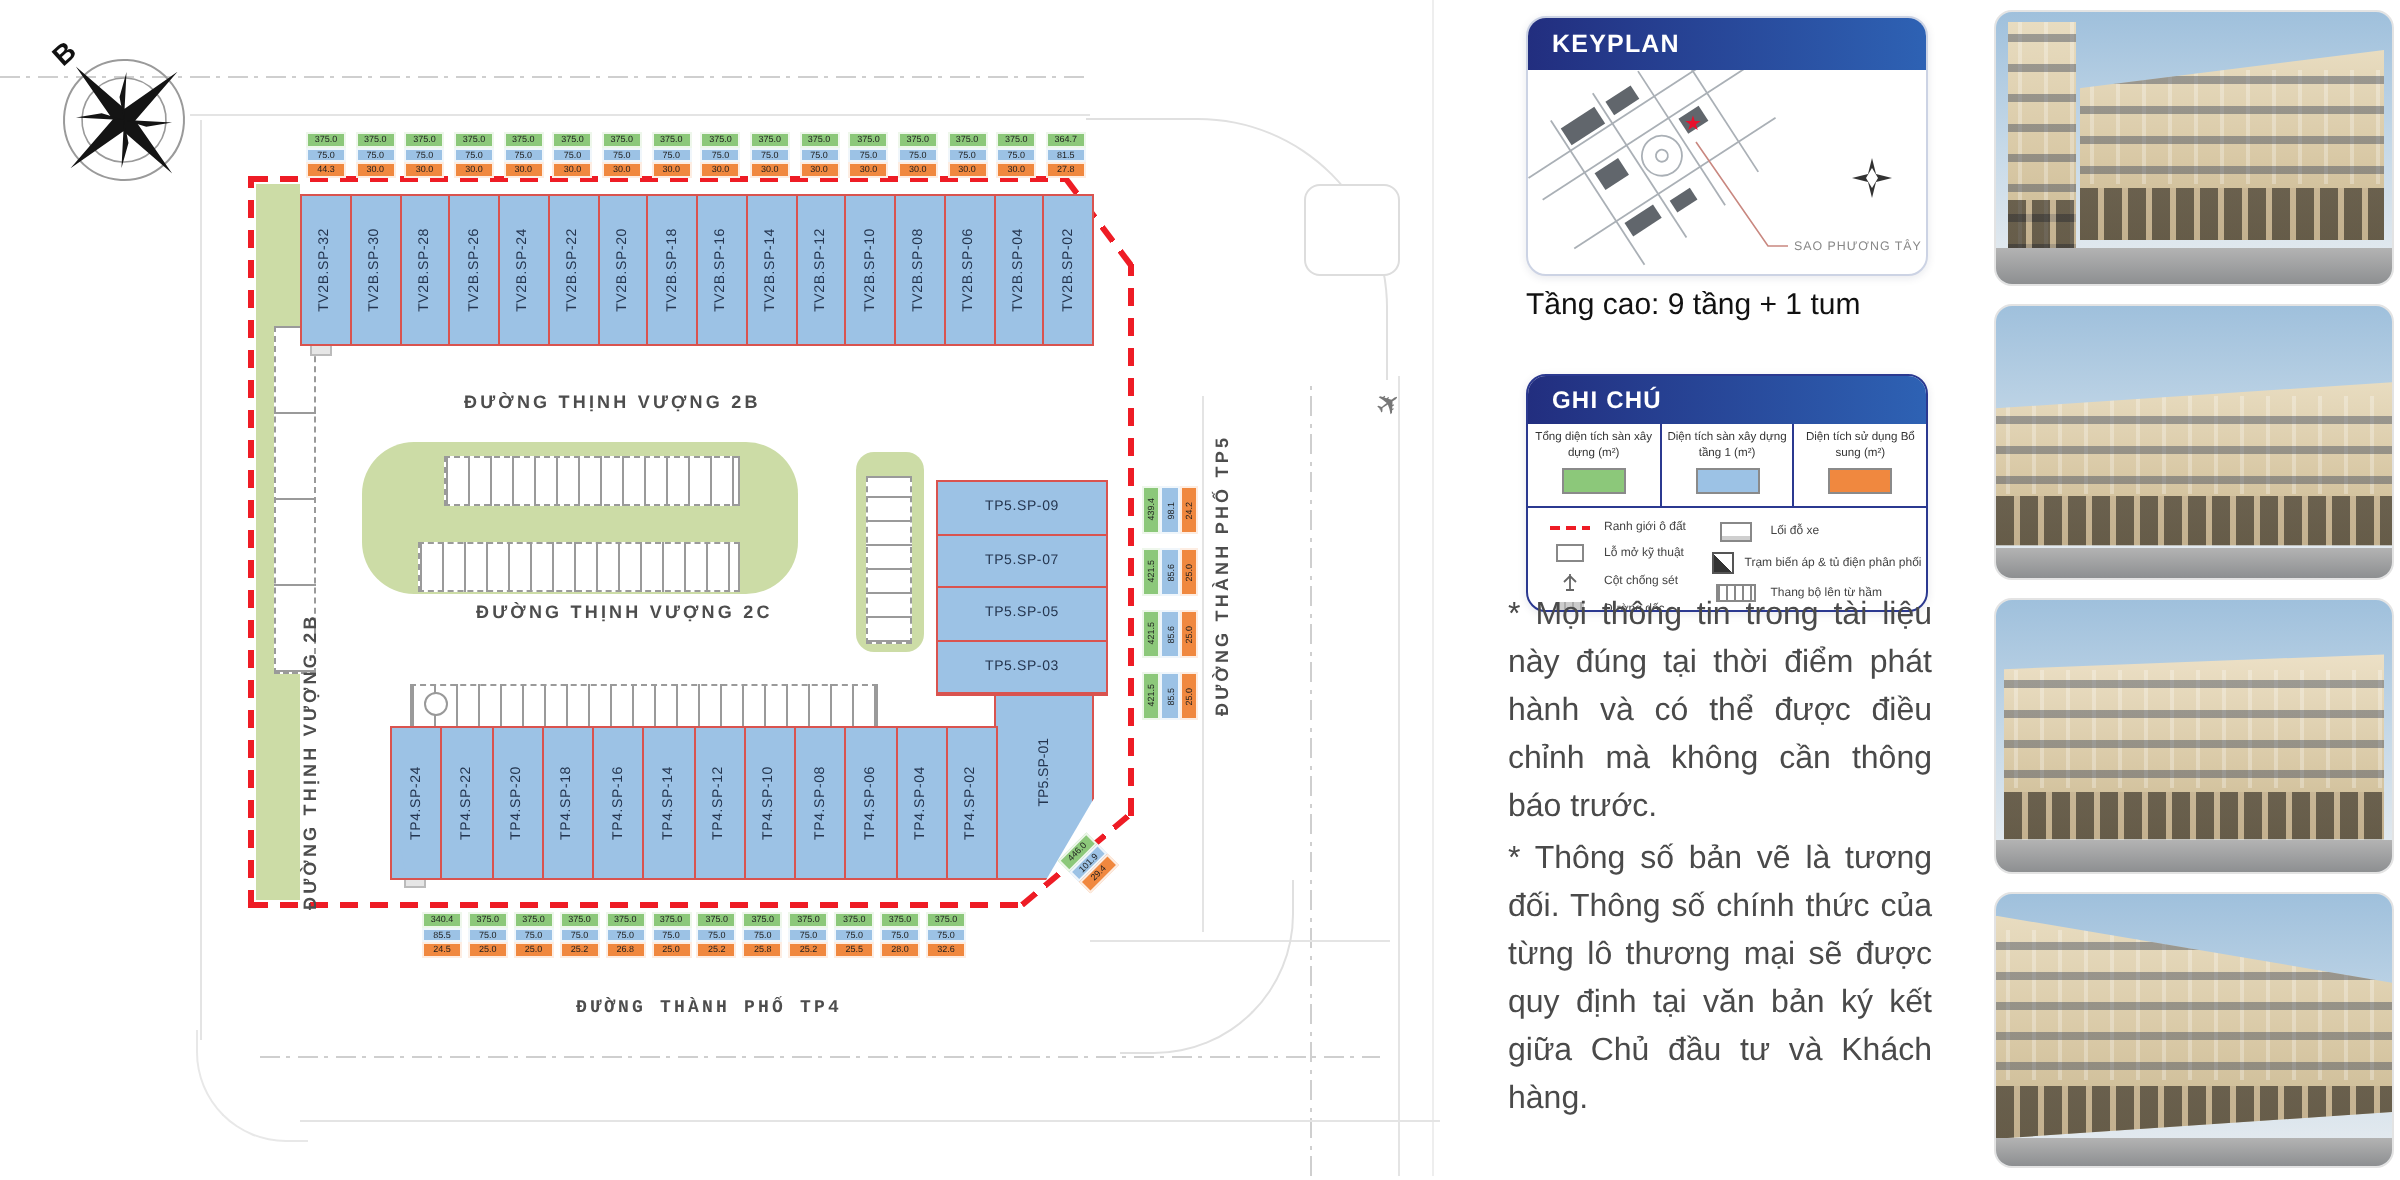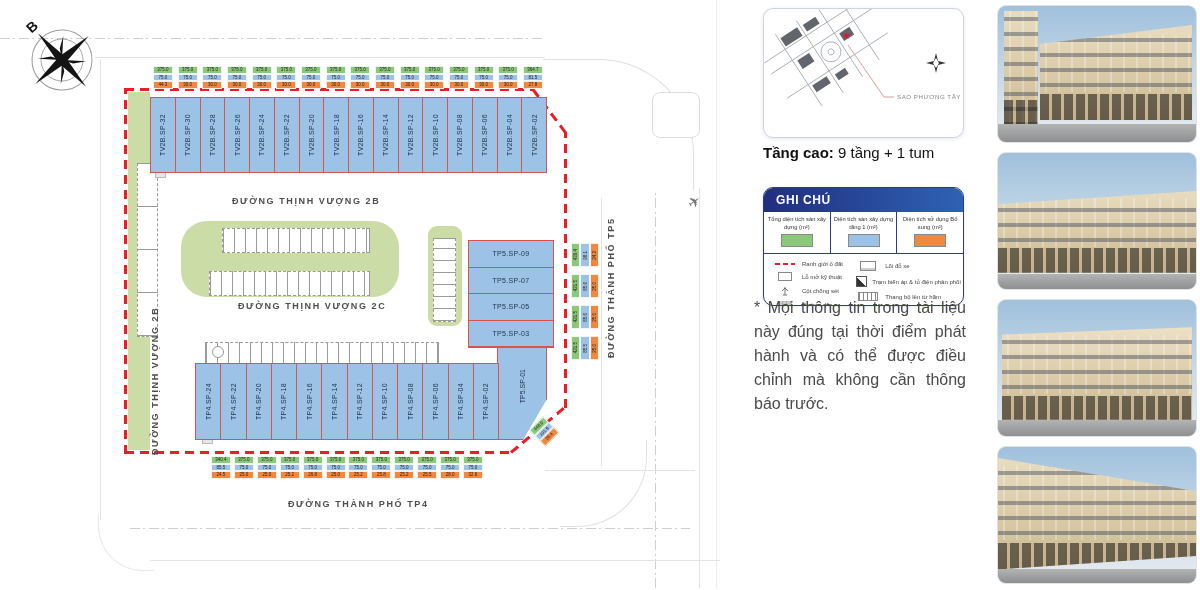--- a/index.html
+++ b/index.html
@@ -48,21 +48,21 @@
   .swatch{width:30px;height:11px;margin:2px auto 0;border:0.5px solid #8a8a8a;}
   .leg-grid{display:flex;padding:7px 9px 8px;}
   .leg-col{display:flex;flex-direction:column;gap:5px;}
   .leg-col.l{width:46%;} .leg-col.r{width:54%;}
   .leg-item{display:flex;align-items:center;gap:5px;}
   .leg-ic{width:24px;display:flex;justify-content:center;align-items:center;}
   .leg-item em{font-style:normal;font-size:6px;color:#444;white-space:nowrap;}
   .note{position:absolute;width:212px;color:#4a4a4a;font-size:16px;line-height:1.5;text-align:justify;}
   .note p{margin:0 0 2px;}
   .tangcao{position:absolute;font-size:15px;color:#111;}
-  .tangcao b{font-weight:bold;text-align:center;}
+  .tangcao b{font-weight:normal;text-align:center;}
   
   .render{position:absolute;left:997px;width:198px;height:136px;border-radius:9px;overflow:hidden;border:1px solid #e3e3e3;background:#dfe9f0;}
   .sky{position:absolute;inset:0;background:linear-gradient(180deg,#9fc0dc 0%,#c6d9e8 50%,#e9edf0 100%);}
   .bldg{position:absolute;background:linear-gradient(180deg,#e8dcc0 0%,#d9c9a6 55%,#c9b892 100%);}
   .winov{position:absolute;inset:0;background-image:
      repeating-linear-gradient(0deg,rgba(52,63,84,0) 0 5px,rgba(52,63,84,.42) 5px 9px,rgba(52,63,84,0) 9px 15px),
      repeating-linear-gradient(90deg,transparent 0 5px,rgba(255,255,255,.28) 5px 7px,transparent 7px 13px);}
   .arc{position:absolute;left:0;right:0;bottom:0;background:linear-gradient(180deg,#6e5e48,#4c4136);
        background-image:repeating-linear-gradient(90deg,rgba(20,16,12,.55) 0 9px,rgba(190,170,140,.5) 9px 12px);}
   .road{position:absolute;left:0;right:0;bottom:0;background:linear-gradient(180deg,#b3b3b3,#8d8f91);}
@@ -248,21 +248,21 @@
         <span class="vtext">TV2B.SP-04</span>
       </div>
       <div class="lot">
         <span class="vtext">TV2B.SP-02</span>
       </div>
     </div>
 
   <div class="street" style="left:232px;top:196px;">ĐƯỜNG THỊNH VƯỢNG 2B</div>
   <div class="street" style="left:238px;top:301px;">ĐƯỜNG THỊNH VƯỢNG 2C</div>
   <div class="street vtext" style="left:150px;top:298px;height:165px;text-align:center;">ĐƯỜNG THỊNH VƯỢNG 2B</div>
-  <div class="street" style="left:288px;top:499px;">ĐƯỜNG THÀNH PHỐ TP4</div>
+  <div class="street" style="left:288px;top:499px;font-family:Liberation Mono, monospace;">ĐƯỜNG THÀNH PHỐ TP4</div>
   <div class="street vtext" style="left:606px;top:228px;height:130px;text-align:center;">ĐƯỜNG THÀNH PHỐ TP5</div>
 
   <div class="lotsrow" style="left:468px;top:240px;width:84px;height:106px;flex-direction:column;">
 
   <div class="lot" style="border-right:none;border-bottom:1px solid #d9534f;">
         <span>TP5.SP-09</span>
       </div>
       <div class="lot" style="border-right:none;border-bottom:1px solid #d9534f;">
         <span>TP5.SP-07</span>
       </div>
@@ -430,20 +430,21 @@
       <div class="vt">
       <div class="c-g">375.0</div>
       <div class="c-b">75.0</div>
       <div class="c-o">32.6</div>
     </div>
     </div>
 
   <div class="abs" style="left:688px;top:193px;font-size:15px;color:#777;transform:rotate(-35deg);">✈</div>
 
   <div class="card" style="left:763px;top:8px;width:199px;height:128px;">
+    <div class="card-h">KEYPLAN</div>
     <svg width="197" height="100" viewBox="0 0 197 100">
       <g transform="rotate(-33 60 45)" stroke="#aab0b6" stroke-width="0.9" fill="none">
         <line x1="5" y1="20" x2="125" y2="20"></line>
           <line x1="5" y1="33" x2="125" y2="33"></line>
         <line x1="5" y1="62" x2="125" y2="62"></line>
           <line x1="30" y1="2" x2="30" y2="88"></line>
         <line x1="55" y1="2" x2="55" y2="88"></line>
           <line x1="80" y1="5" x2="80" y2="85"></line>
         <line x1="103" y1="10" x2="103" y2="80"></line>
         <circle cx="67" cy="47" r="10"></circle>
@@ -535,20 +536,21 @@
             </span>
           <em>Thang bộ lên từ hầm</em>
         </div>
 
       </div>
     </div>
   </div>
 
   <div class="note" style="left:754px;top:296px;">
     <p>* Mọi thông tin trong tài liệu này đúng tại thời điểm phát hành và có thể được điều chỉnh mà không cần thông báo trước.</p>
+    <p>* Thông số bản vẽ là tương đối. Thông số chính thức của từng lô thương mại sẽ được quy định tại văn bản ký kết giữa Chủ đầu tư và Khách hàng.</p>
   </div>
 
   <div class="render" style="top:5px;">
     <div class="sky"></div>
     <div class="bldg" style="left:3%;top:4%;width:17%;height:88%;">
         <div class="winov"></div>
         <div class="arc" style="height:26%;"></div>
       </div>
     <div class="bldg" style="left:21%;top:14%;width:77%;height:70%;clip-path:polygon(0 20%,100% 0,100% 100%,0 100%);">
         <div class="winov" style="top:10%;bottom:30%;"></div>

